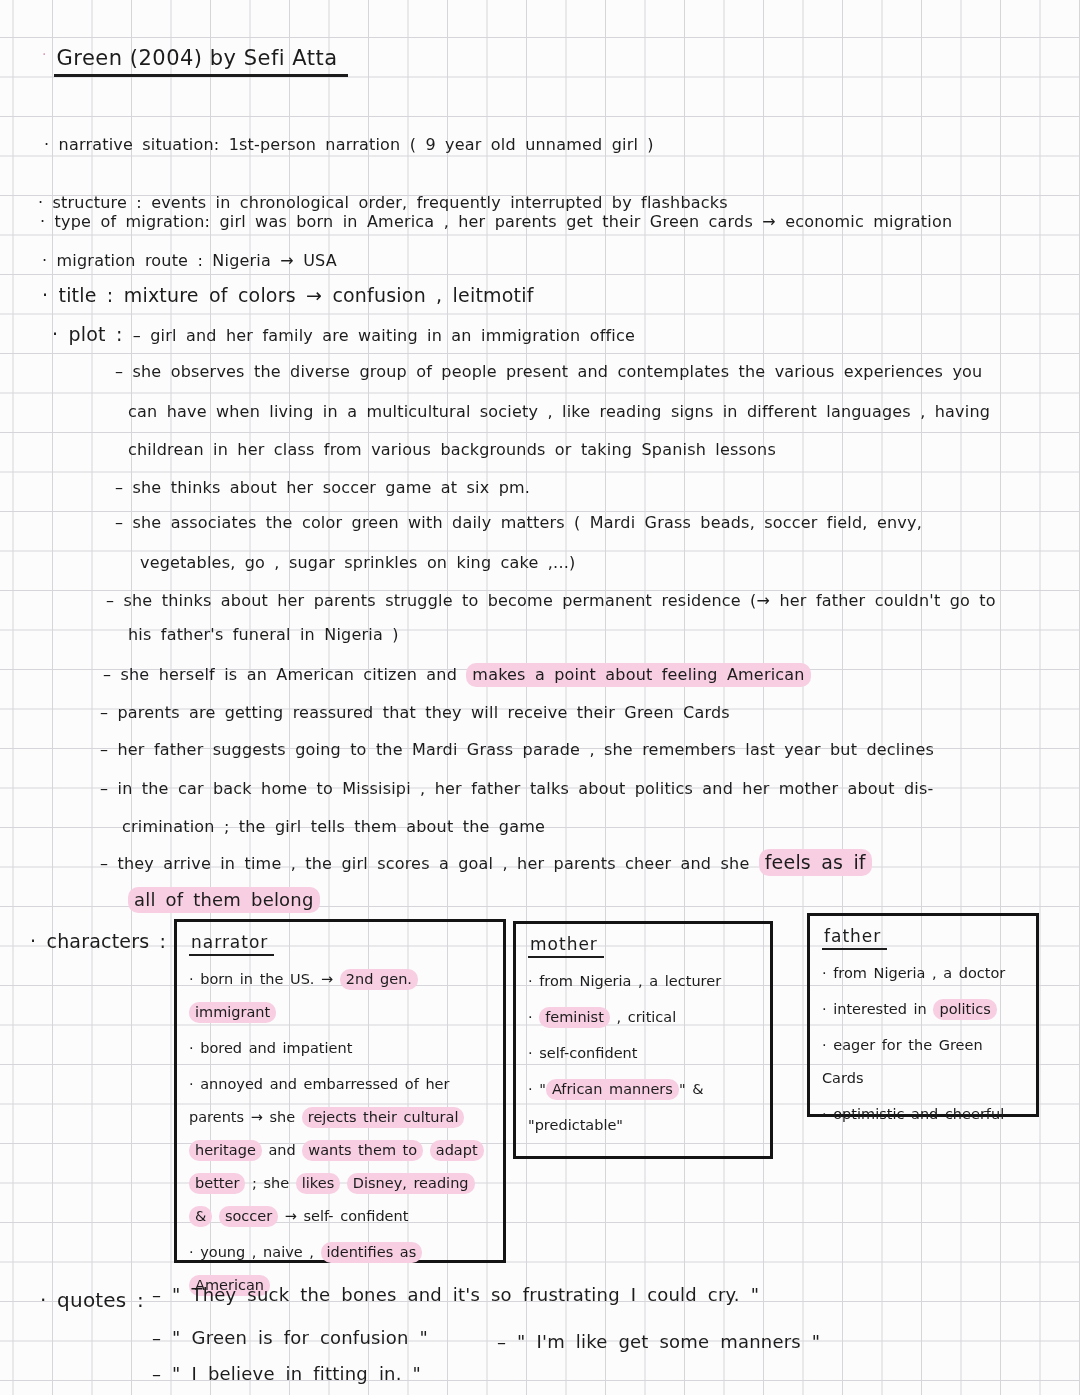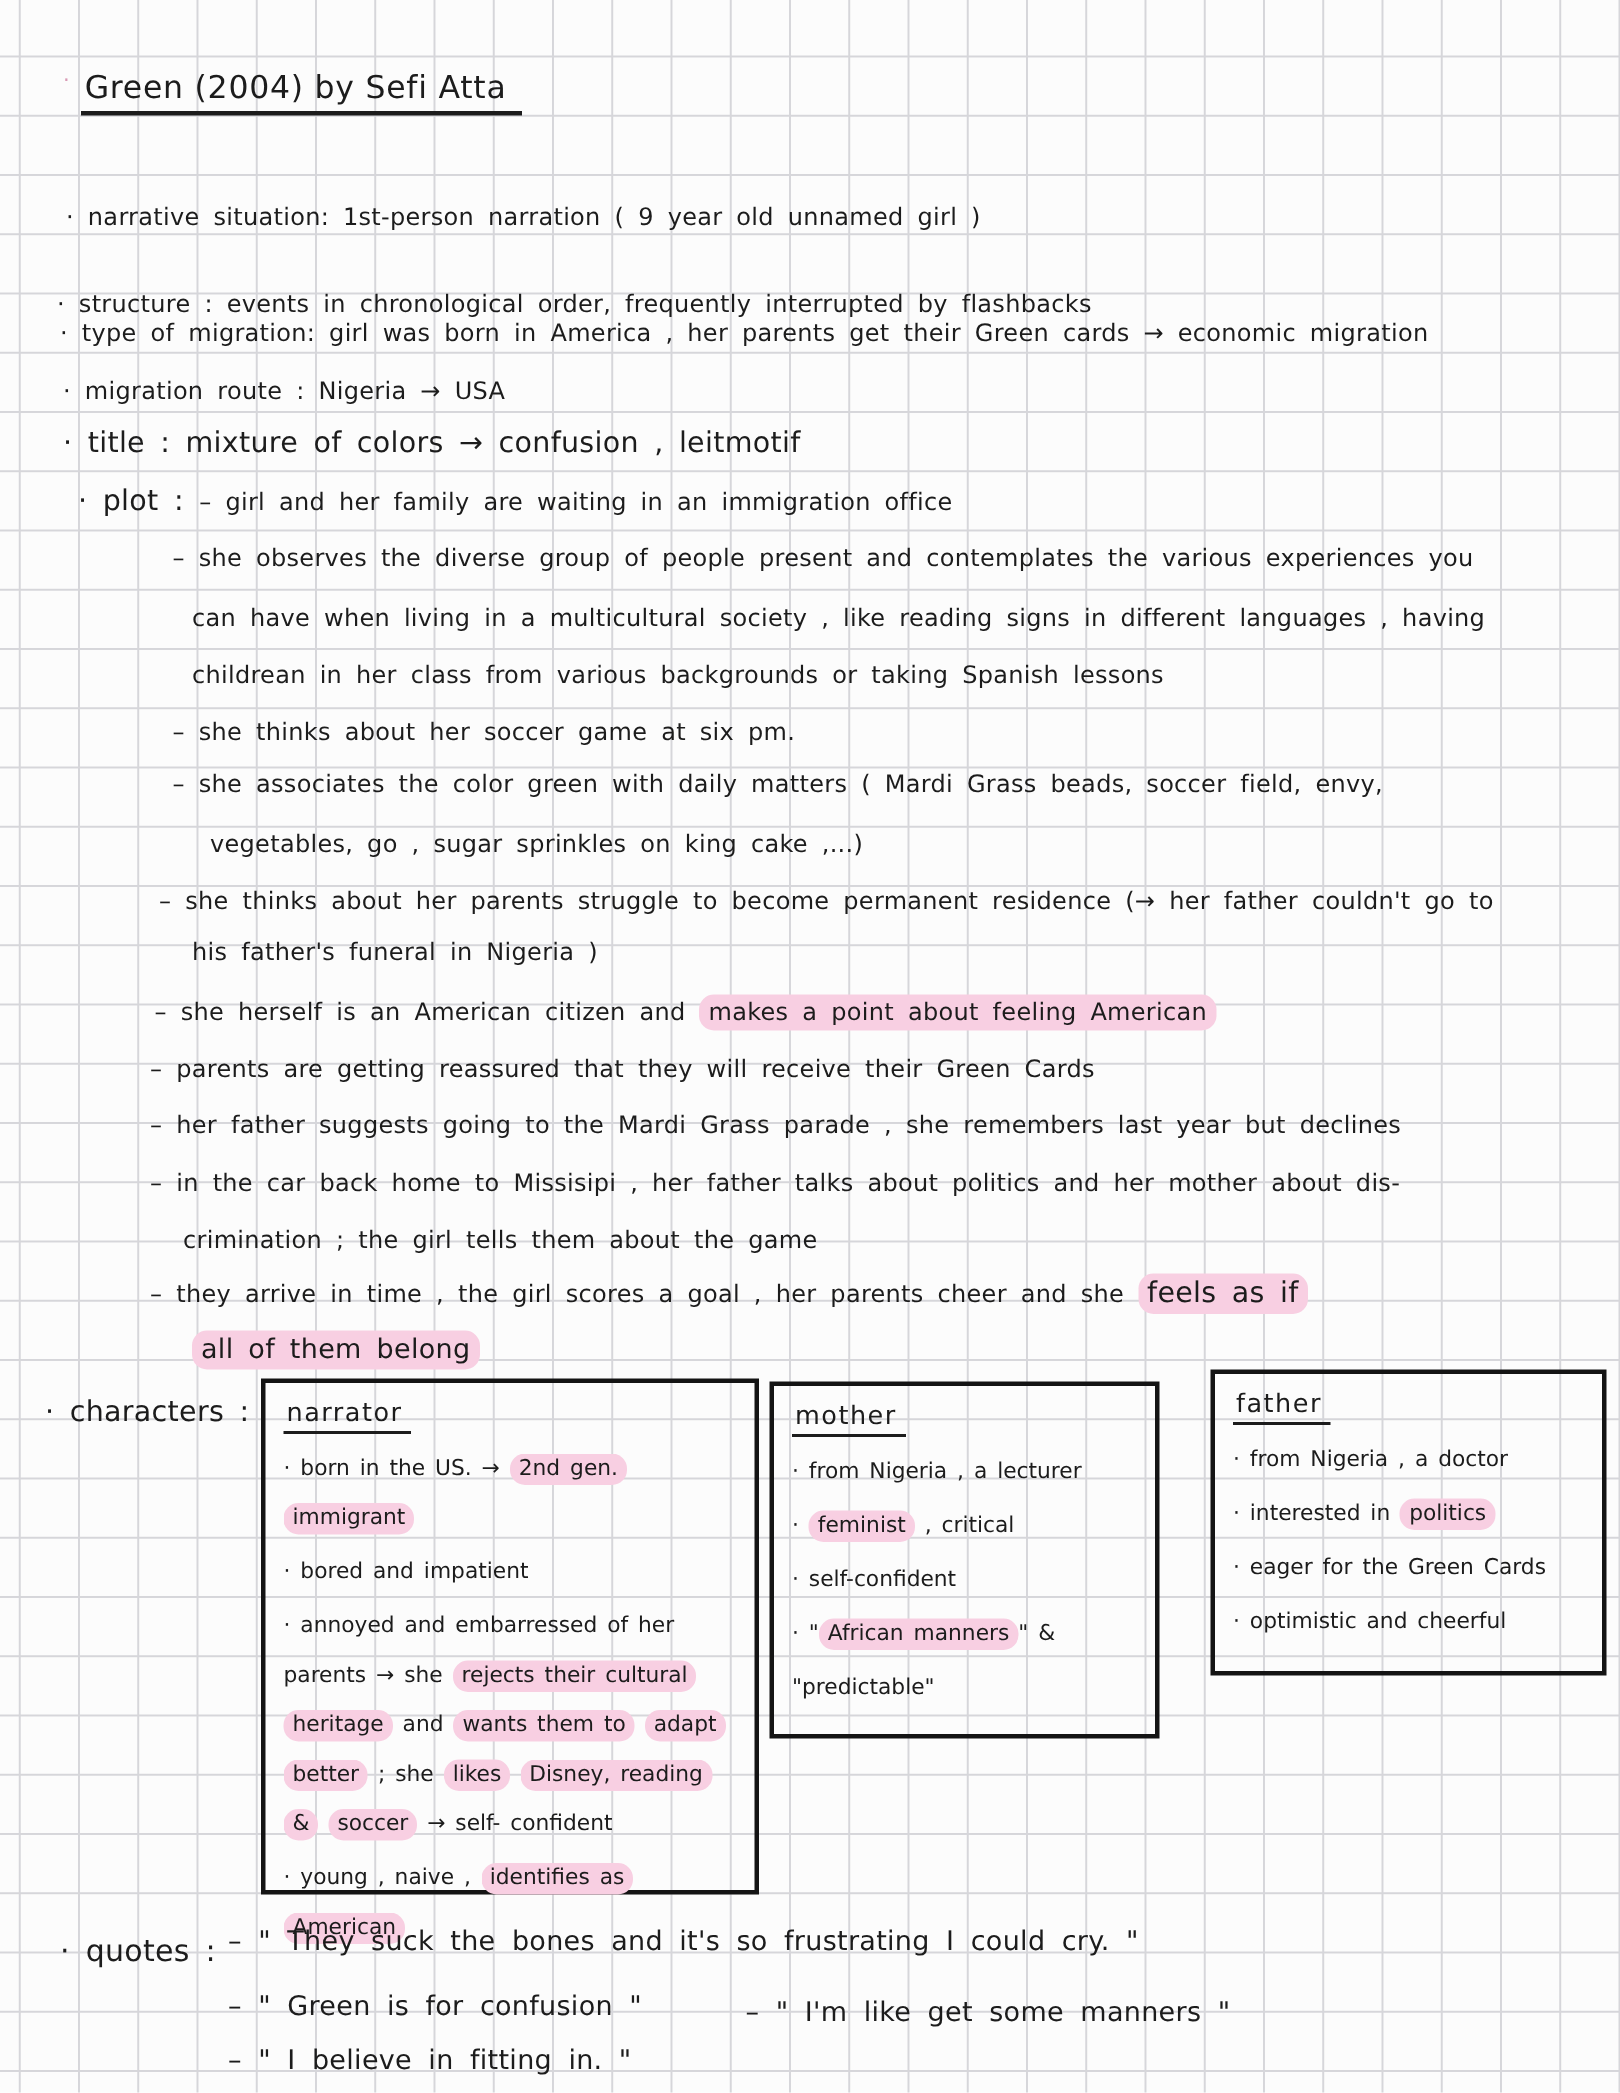--- a/index.html
+++ b/index.html
@@ -66,21 +66,21 @@
   .chars-label{left:30px;top:929px;font-size:19px;}
   .char-box{
     position:absolute;
     border:3px solid #141414;
     background:transparent;
     padding:10px 12px;
     box-sizing:border-box;
   }
   .box-narrator{left:174px;top:919px;width:332px;height:344px;}
   .box-mother{left:513px;top:921px;width:260px;height:238px;}
-  .box-father{left:807px;top:913px;width:264px;height:204px;}
+  .box-father{left:807px;top:913px;width:232px;height:204px;}
   .box-heading{
     display:inline-block;
     font-size:17px;
     letter-spacing:1px;
     border-bottom:2px solid #1c1c1c;
     padding:0 6px 2px 2px;
     margin-bottom:4px;
   }
   .box-item{
     font-size:14.5px;

